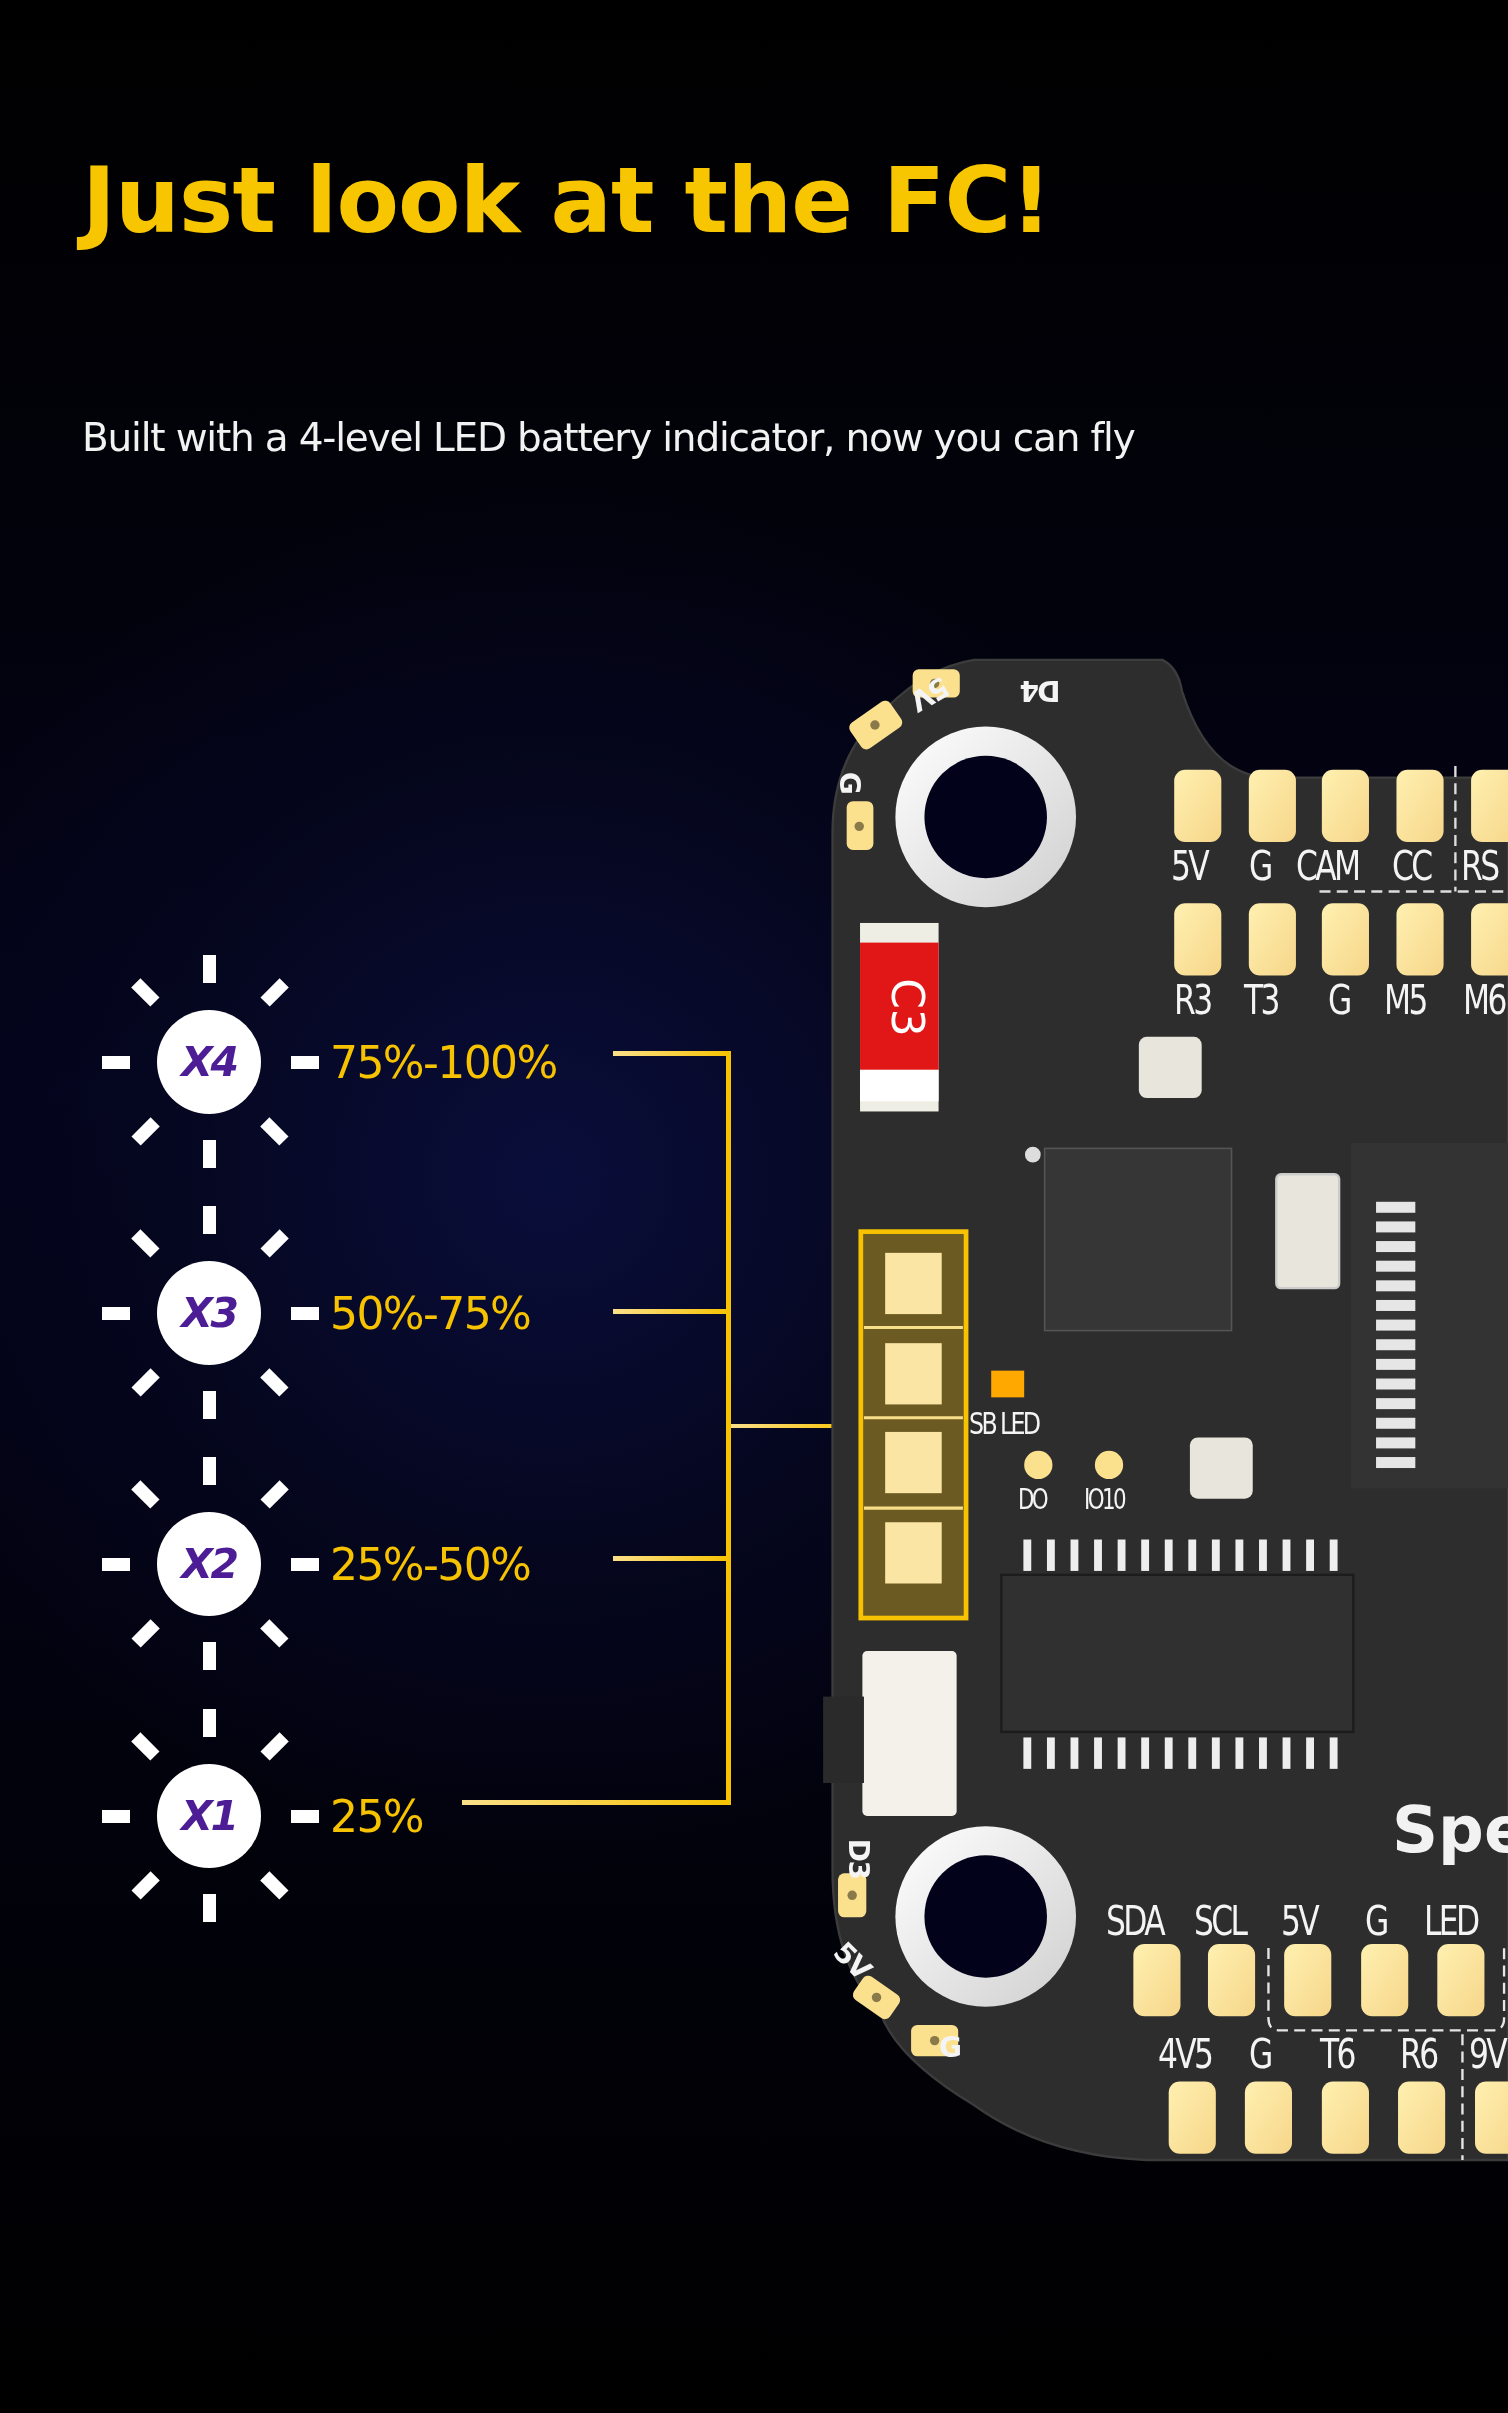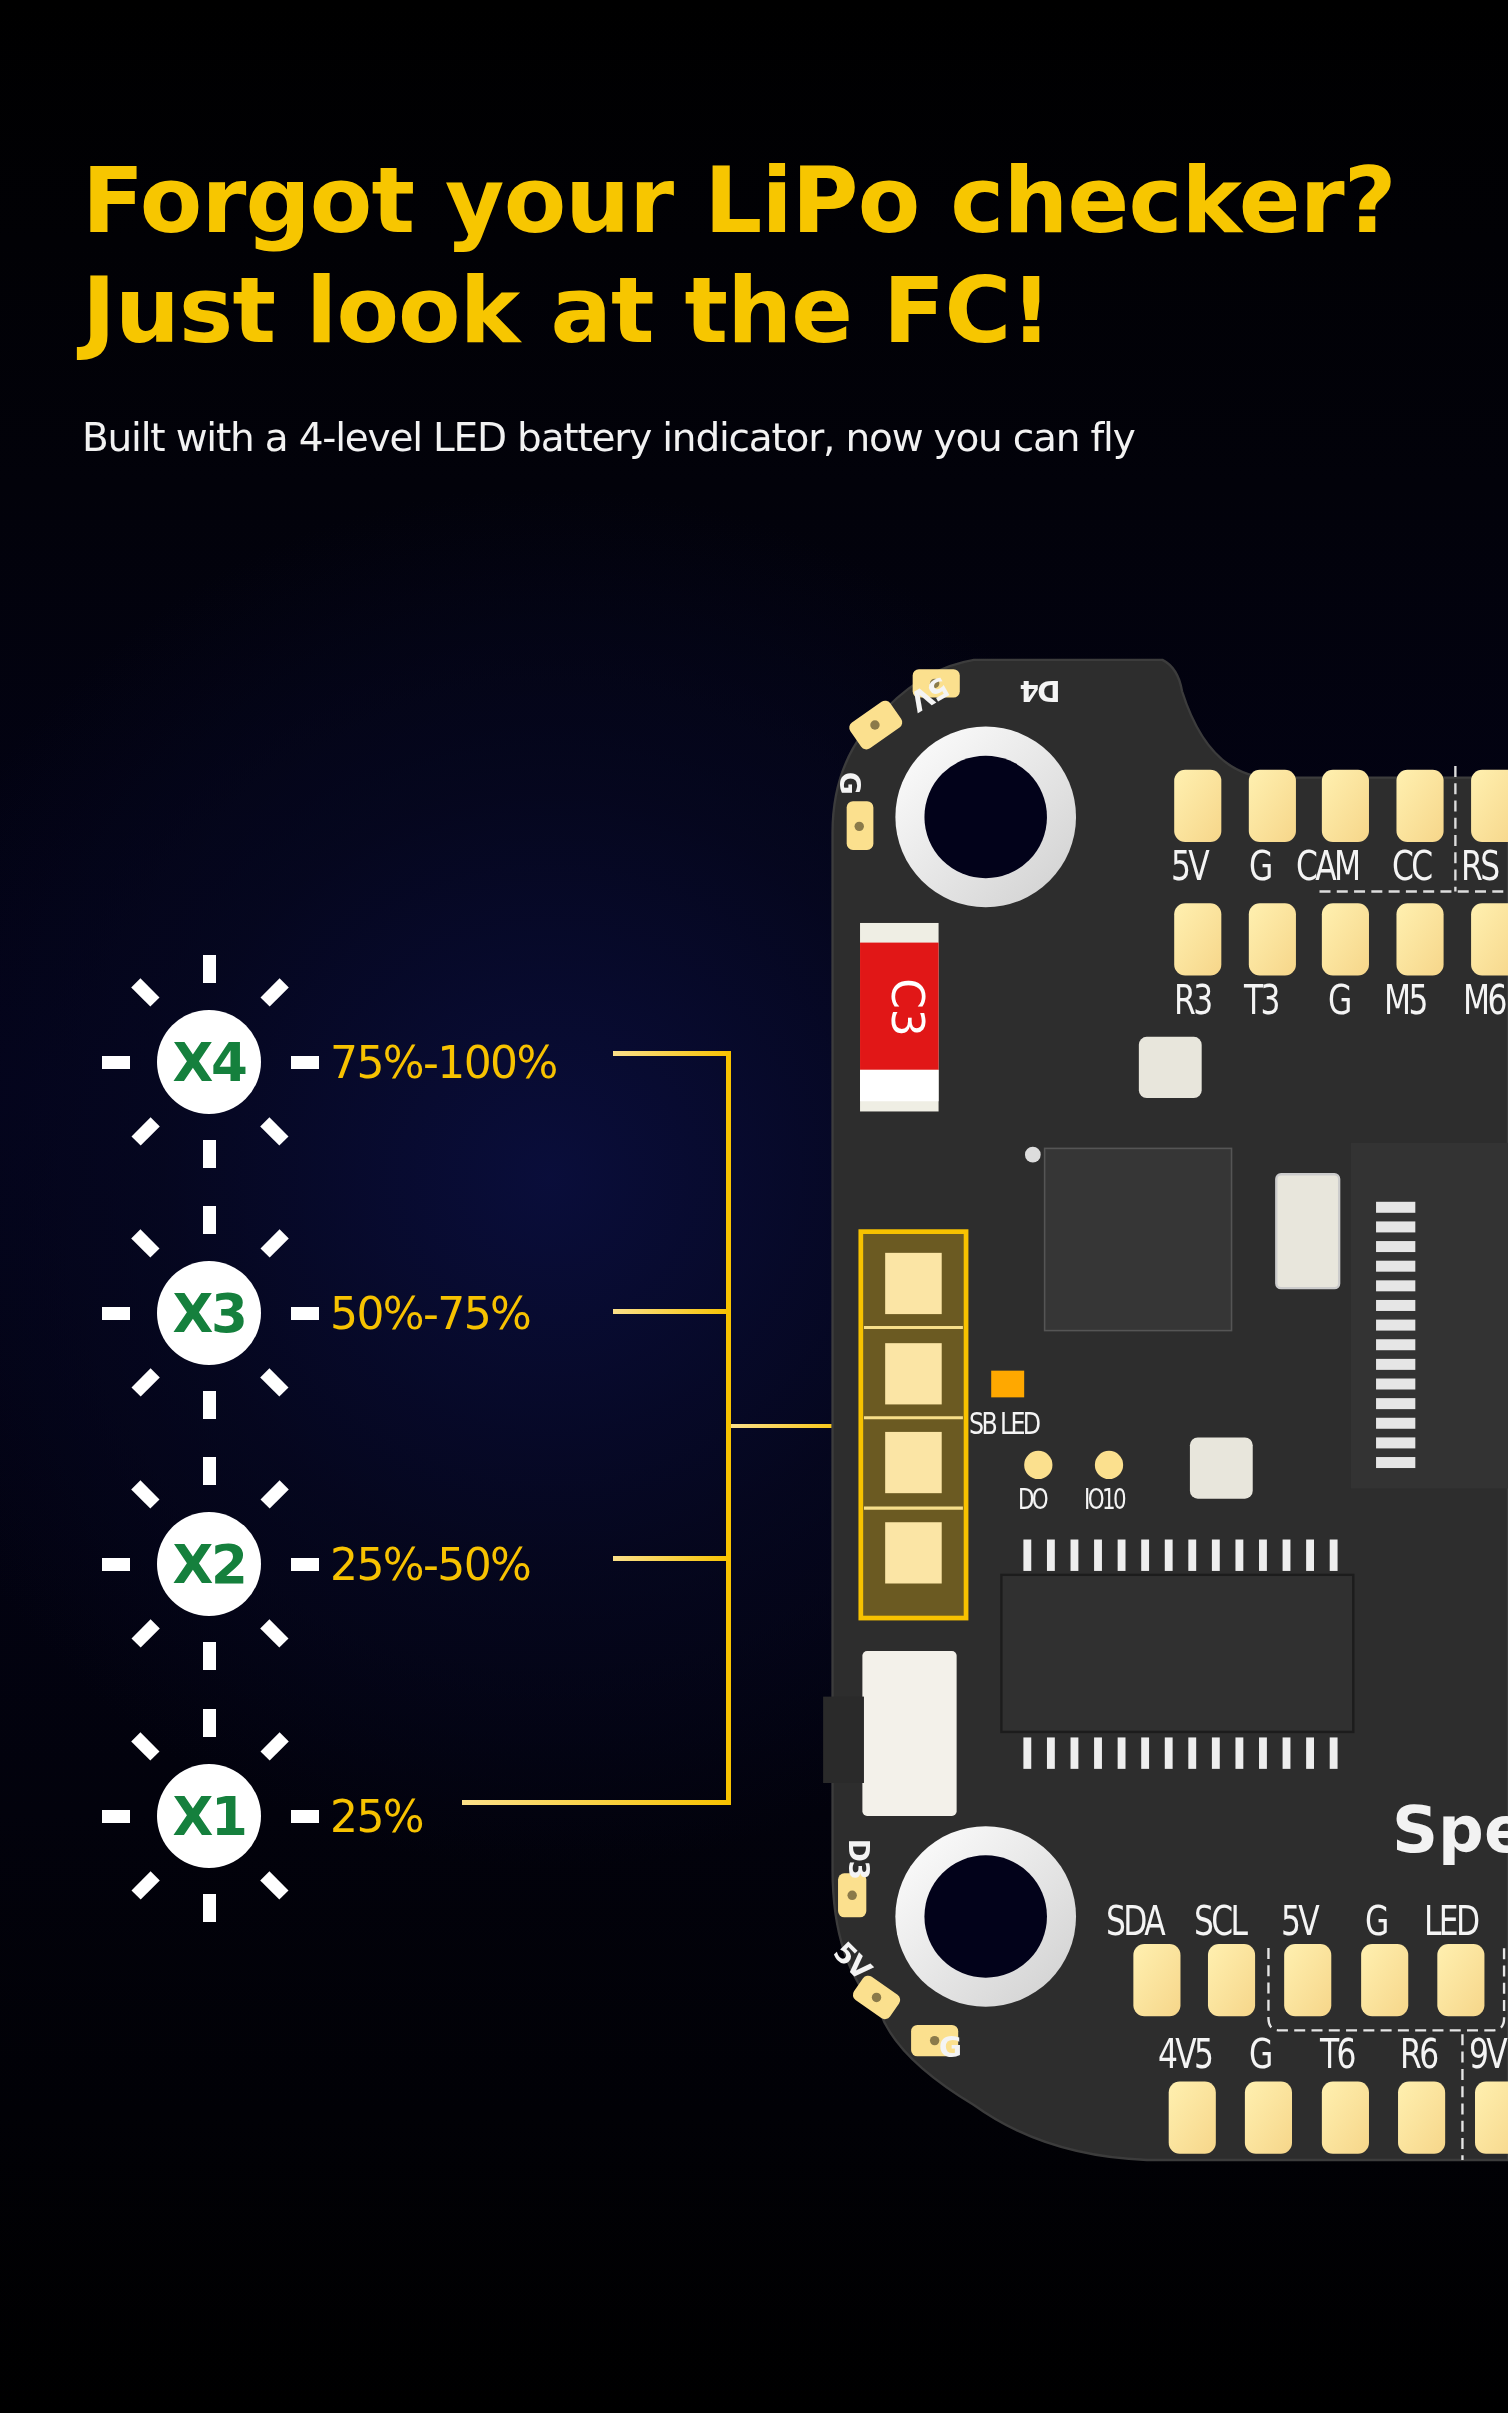--- a/index.html
+++ b/index.html
@@ -25,22 +25,22 @@
     color:#f2f2f2; font-family:"DejaVu Sans", sans-serif; font-weight:normal;
     font-size:39px; line-height:61px; letter-spacing:-1.2px; margin:0;
   }
   .sub span { display:block; }
 
   
   .level { position:absolute; left:102px; width:550px; height:189px; }
   .sun { position:absolute; left:0; top:0; width:189px; height:189px; }
   .sun-core {
     position:absolute; left:55px; top:55px; width:104px; height:104px; border-radius:50%;
-    background:#fff; color:#15803d; display:flex; align-items:center; justify-content:center;
-    font-family:"DejaVu Sans", sans-serif; font-weight:bold; font-size:53px; letter-spacing:-2.4px;
+    background:#fff; color:#4c1d95; display:flex; align-items:center; justify-content:center;
+    font-family:"DejaVu Sans", sans-serif; font-weight:bold; font-size:41px; letter-spacing:-2.4px;font-style:italic;
   }
   .ray { position:absolute; background:#fff; }
   .pct {
     position:absolute; left:228px; top:79px; color:#f7c200;
     font-family:"DejaVu Sans", sans-serif; font-size:44px; line-height:57px; letter-spacing:-1.6px;
   }
   .wire { position:absolute; background:linear-gradient(90deg,#fbe08a,#f7c200); height:4.7px; }
   .wire-v { position:absolute; background:#f7c200; width:4.7px; }
 
   
@@ -58,21 +58,20 @@
     position:absolute; color:#f2f2f2; font-family:"DejaVu Sans", sans-serif; font-weight:bold;
     font-size:64px; white-space:nowrap;
   }
 </style>
 </head>
 <body>
 
 <div class="bg"></div>
 
 <h1 class="headline">
-  <span>Forgot your LiPo checker?</span>
   <span>Just look at the FC!</span>
 </h1>
 
 <p class="sub">
   <span>Built with a 4-level LED battery indicator, now you can fly</span>
 </p>
 
 <div id="levels">
     <div class="level" style="top: 955px;">
       <div class="sun">

